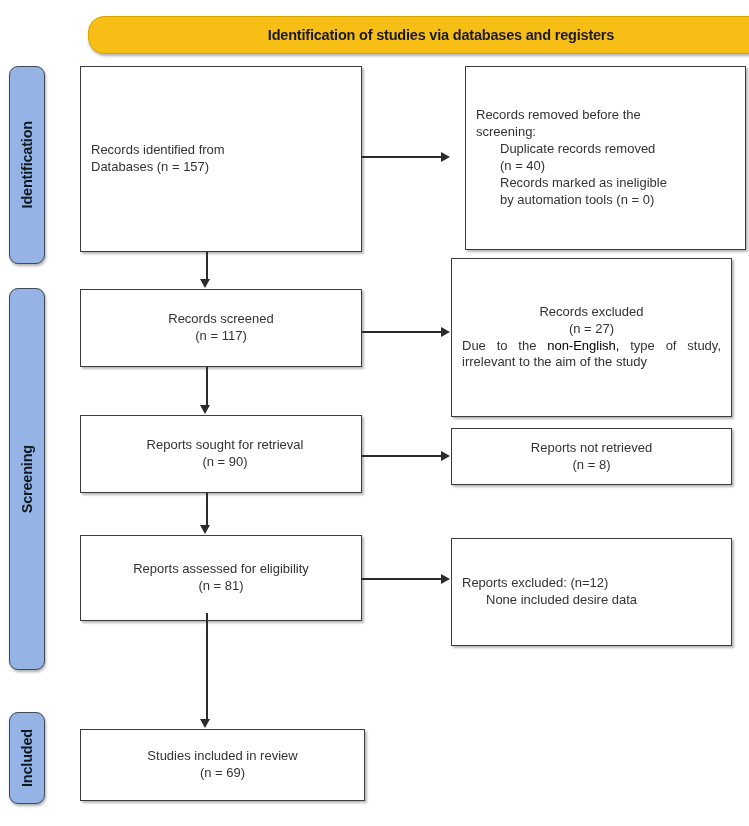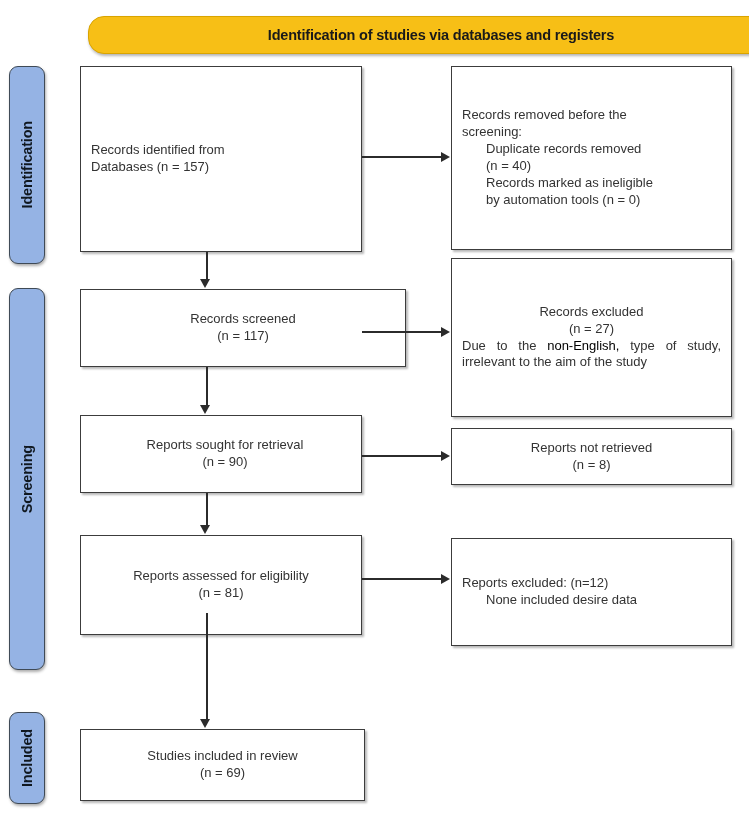--- a/index.html
+++ b/index.html
@@ -91,27 +91,27 @@
     white-space: pre-line;
   }
   .center   { text-align: center; }
   .leftal   { text-align: left; }
   .justify  { text-align: justify; text-align-last: left; }
   .indent   { padding-left: 34px; }
   .red      { color: #000000; }
 
   
   #box-identified       { left: 80px; top: 66px;  width: 282px; height: 186px; }
-  #box-screened         { left: 80px; top: 289px; width: 326px; height: 78px;  }
+  #box-screened         { left: 80px; top: 289px; width: 282px; height: 78px;  }
   #box-sought           { left: 80px; top: 415px; width: 282px; height: 78px; padding-left: 8px;  }
-  #box-assessed         { left: 80px; top: 535px; width: 282px; height: 100px;  }
+  #box-assessed         { left: 80px; top: 535px; width: 282px; height: 86px;  }
   #box-included         { left: 80px; top: 729px; width: 285px; height: 72px;  }
 
   
-  #box-removed          { left: 451px; top: 66px;  width: 281px; height: 184px; }
+  #box-removed          { left: 465px; top: 66px;  width: 281px; height: 184px; }
   #box-rec-excluded     { left: 451px; top: 258px; width: 281px; height: 159px; }
   #box-not-retrieved    { left: 451px; top: 428px; width: 281px; height: 57px;  }
   #box-rep-excluded     { left: 451px; top: 538px; width: 281px; height: 108px; }
 
   
   .conn {
     position: absolute;
     background: #2b2b2b;
   }
   .v-line { width: 1.8px; }

